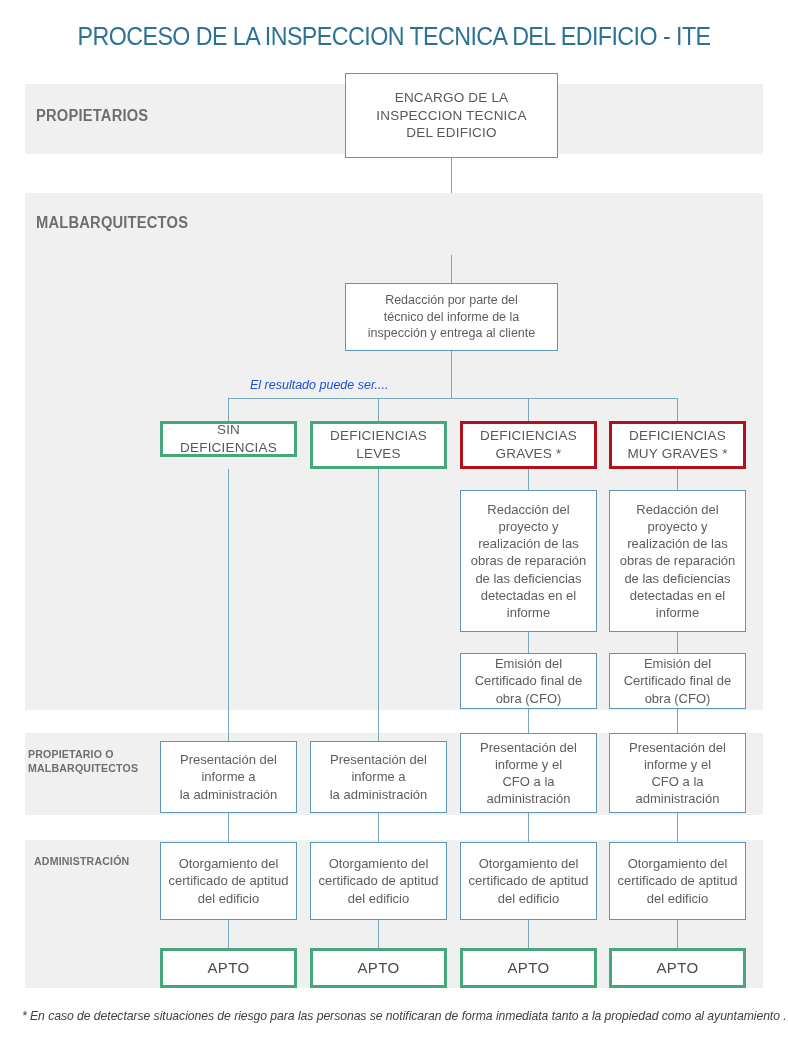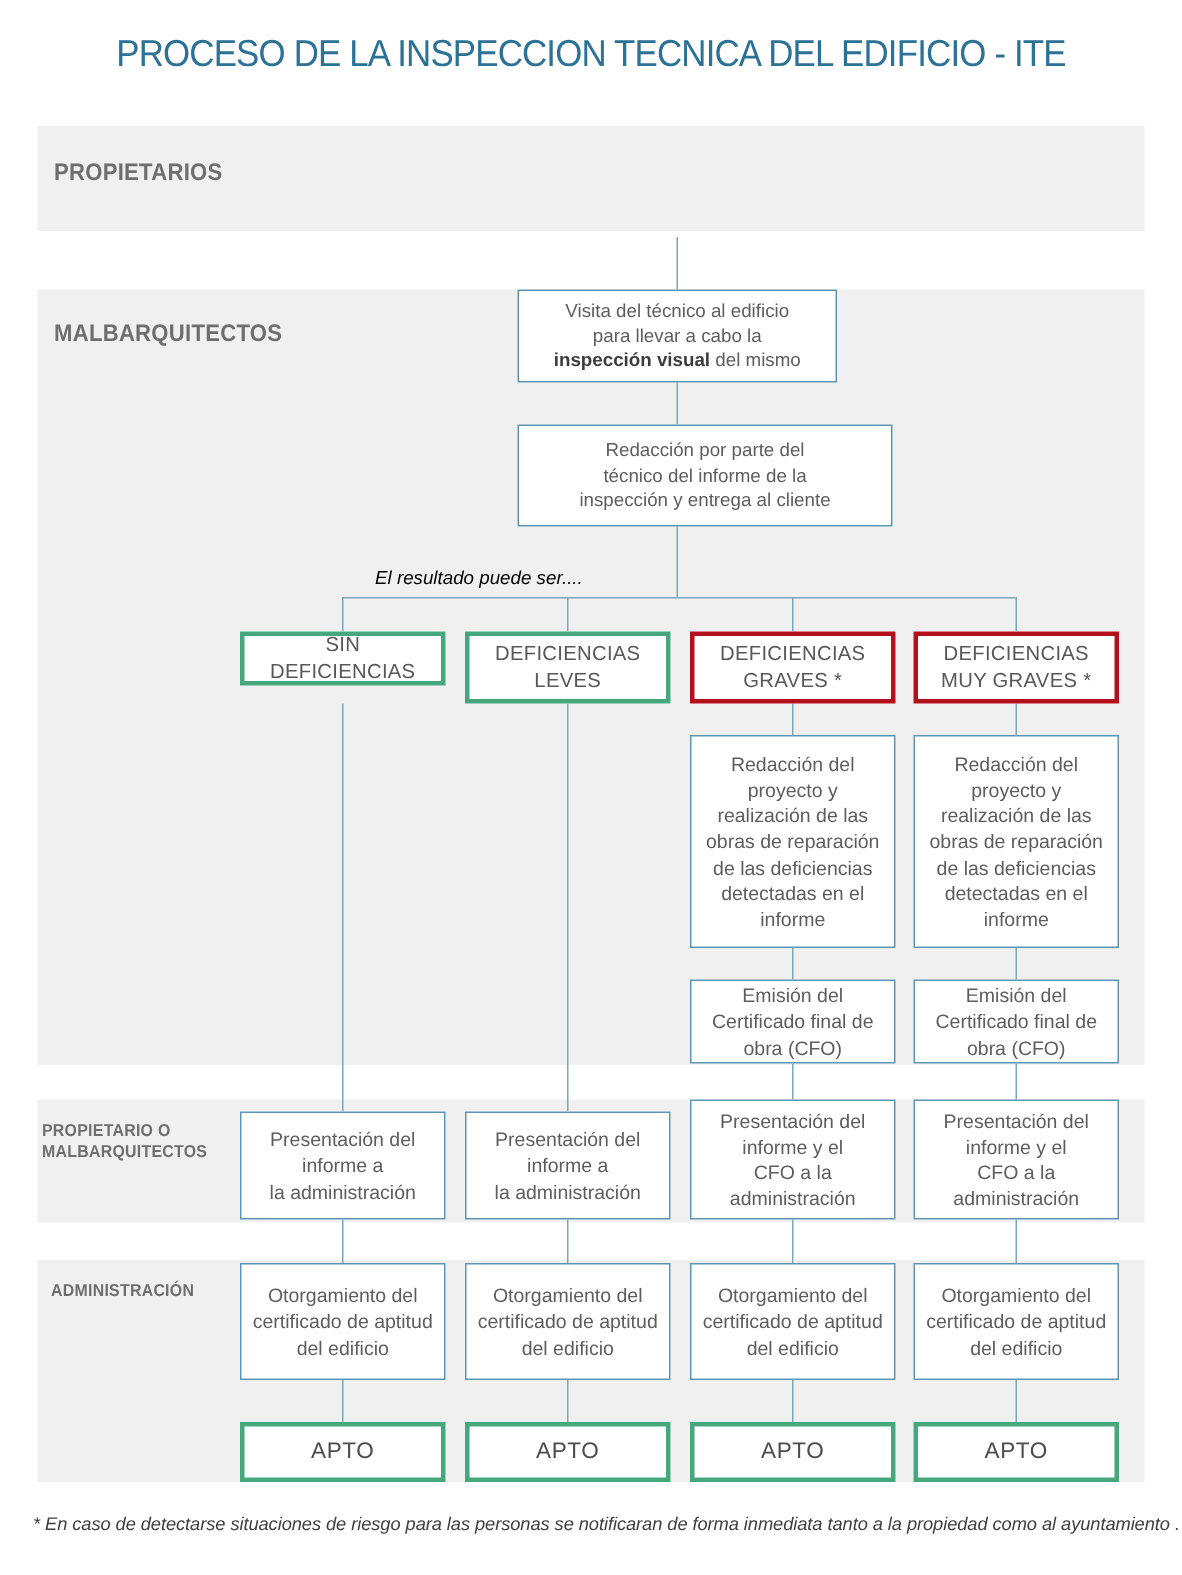--- a/index.html
+++ b/index.html
@@ -74,21 +74,21 @@
   .box.small{font-size:13px;color:#5d5d5d;}
   .box.apto{
     font-family:"Liberation Sans Narrow","Liberation Sans",sans-serif;
     font-size:15px;font-weight:normal;color:#4c4c4c;letter-spacing:0.4px;
   }
   .bold{font-weight:bold;color:#3c3c3c;}
 
   
   .note{
     position:absolute;
-    color:#000000;
+    color:#1d4ed8;
     font-style:italic;
     font-family:"Liberation Sans Narrow","Liberation Sans",sans-serif;
     font-size:12.5px;
     white-space:nowrap;
   }
   .footnote{
     position:absolute;
     color:#404040;
     font-style:italic;
     font-family:"Liberation Sans Narrow","Liberation Sans",sans-serif;
@@ -140,28 +140,26 @@
   <div class="v-line" style="left:228px;top:813px;height:29px;"></div>
   <div class="v-line" style="left:378px;top:813px;height:29px;"></div>
   <div class="v-line" style="left:528px;top:813px;height:29px;"></div>
   <div class="v-line" style="left:677px;top:813px;height:29px;"></div>
 
   <div class="v-line" style="left:228px;top:920px;height:28px;"></div>
   <div class="v-line" style="left:378px;top:920px;height:28px;"></div>
   <div class="v-line" style="left:528px;top:920px;height:28px;"></div>
   <div class="v-line" style="left:677px;top:920px;height:28px;"></div>
 
-
-  <div class="box blue body" style="left:345px;top:193px;width:213px;height:62px;flex-direction:column;">
-    <span>Visita del técnico al edificio</span>
-    <span>para llevar a cabo la</span>
-    <span><span class="bold">inspección visual</span><span> del mismo</span></span>
-  </div>
-
-  <div class="box blue body" style="left:345px;top:283px;width:250px;height:68px;">Redacción por parte del
+  <div class="box blue caps" style="left:345px;top:73px;width:213px;height:85px;">ENCARGO DE LA
+INSPECCION TECNICA
+DEL EDIFICIO</div>
+
+
+  <div class="box blue body" style="left:345px;top:283px;width:213px;height:68px;">Redacción por parte del
 técnico del informe de la
 inspección y entrega al cliente</div>
 
   <div class="note" style="left:250px;top:378px;">El resultado puede ser....</div>
 
   <div class="box green caps" style="left:160px;top:421px;width:137px;height:36px;">SIN
 DEFICIENCIAS</div>
   <div class="box green caps" style="left:310px;top:421px;width:137px;height:48px;">DEFICIENCIAS
 LEVES</div>
   <div class="box red caps" style="left:460px;top:421px;width:137px;height:48px;">DEFICIENCIAS

